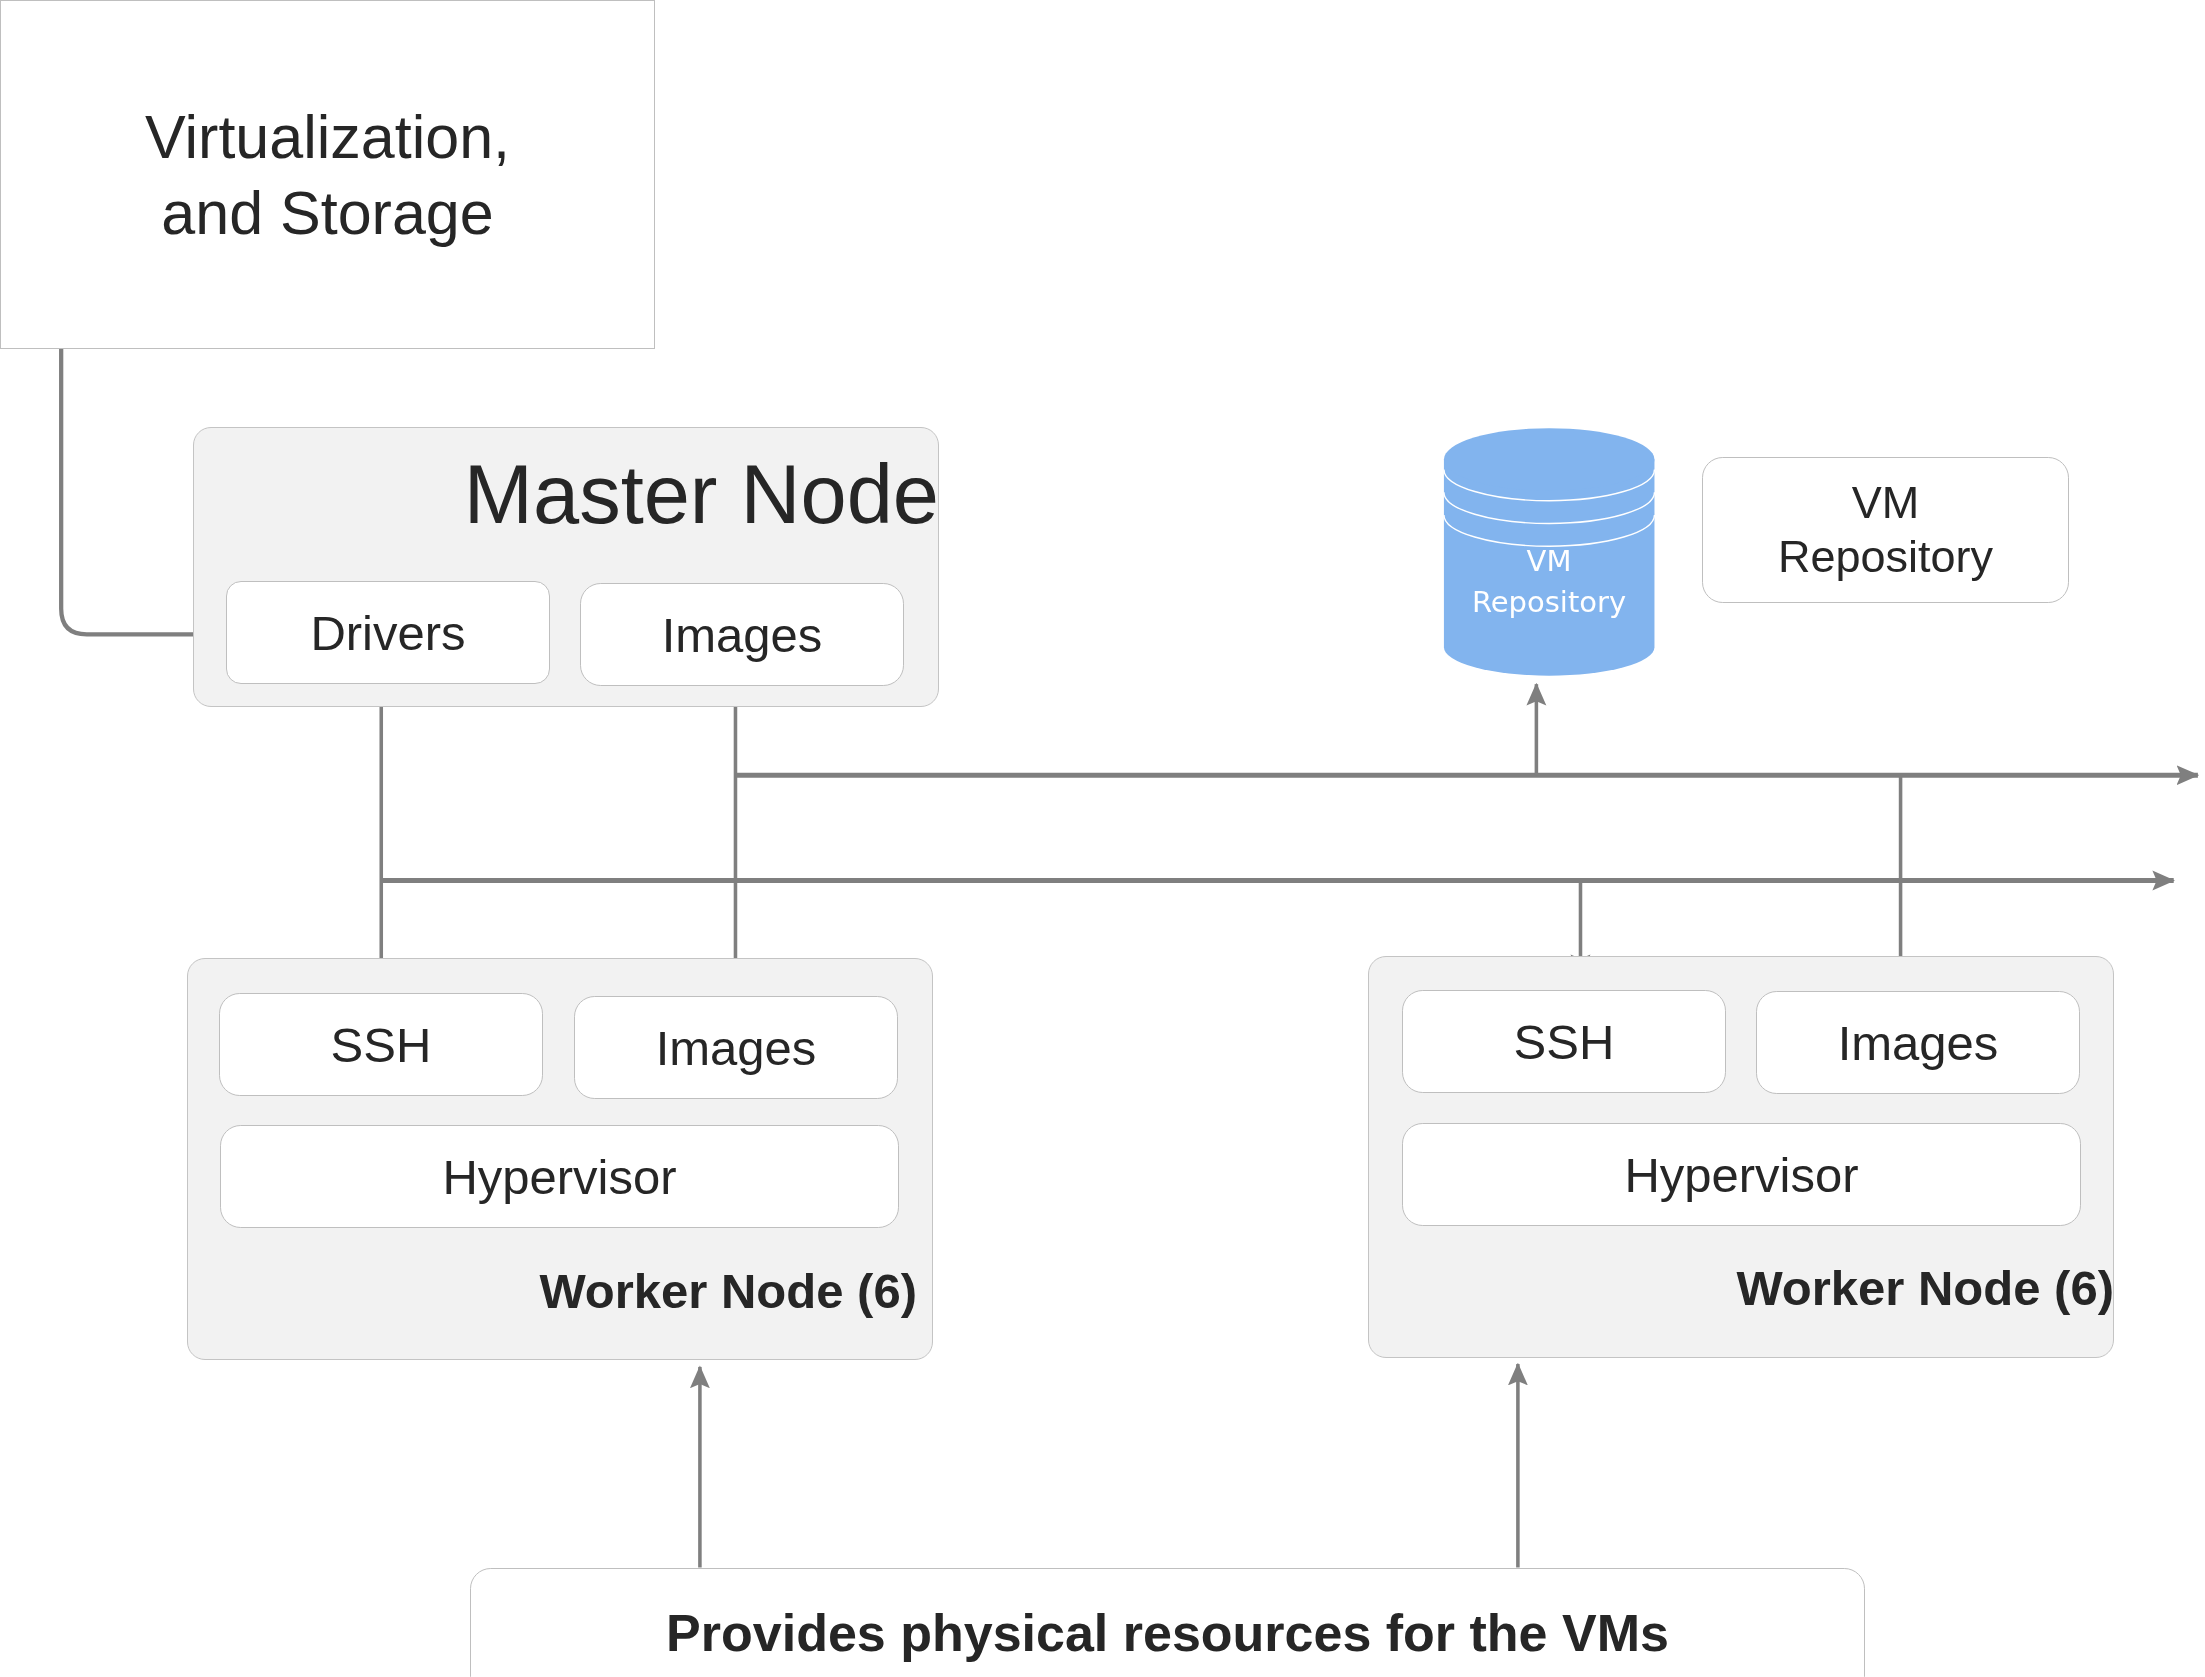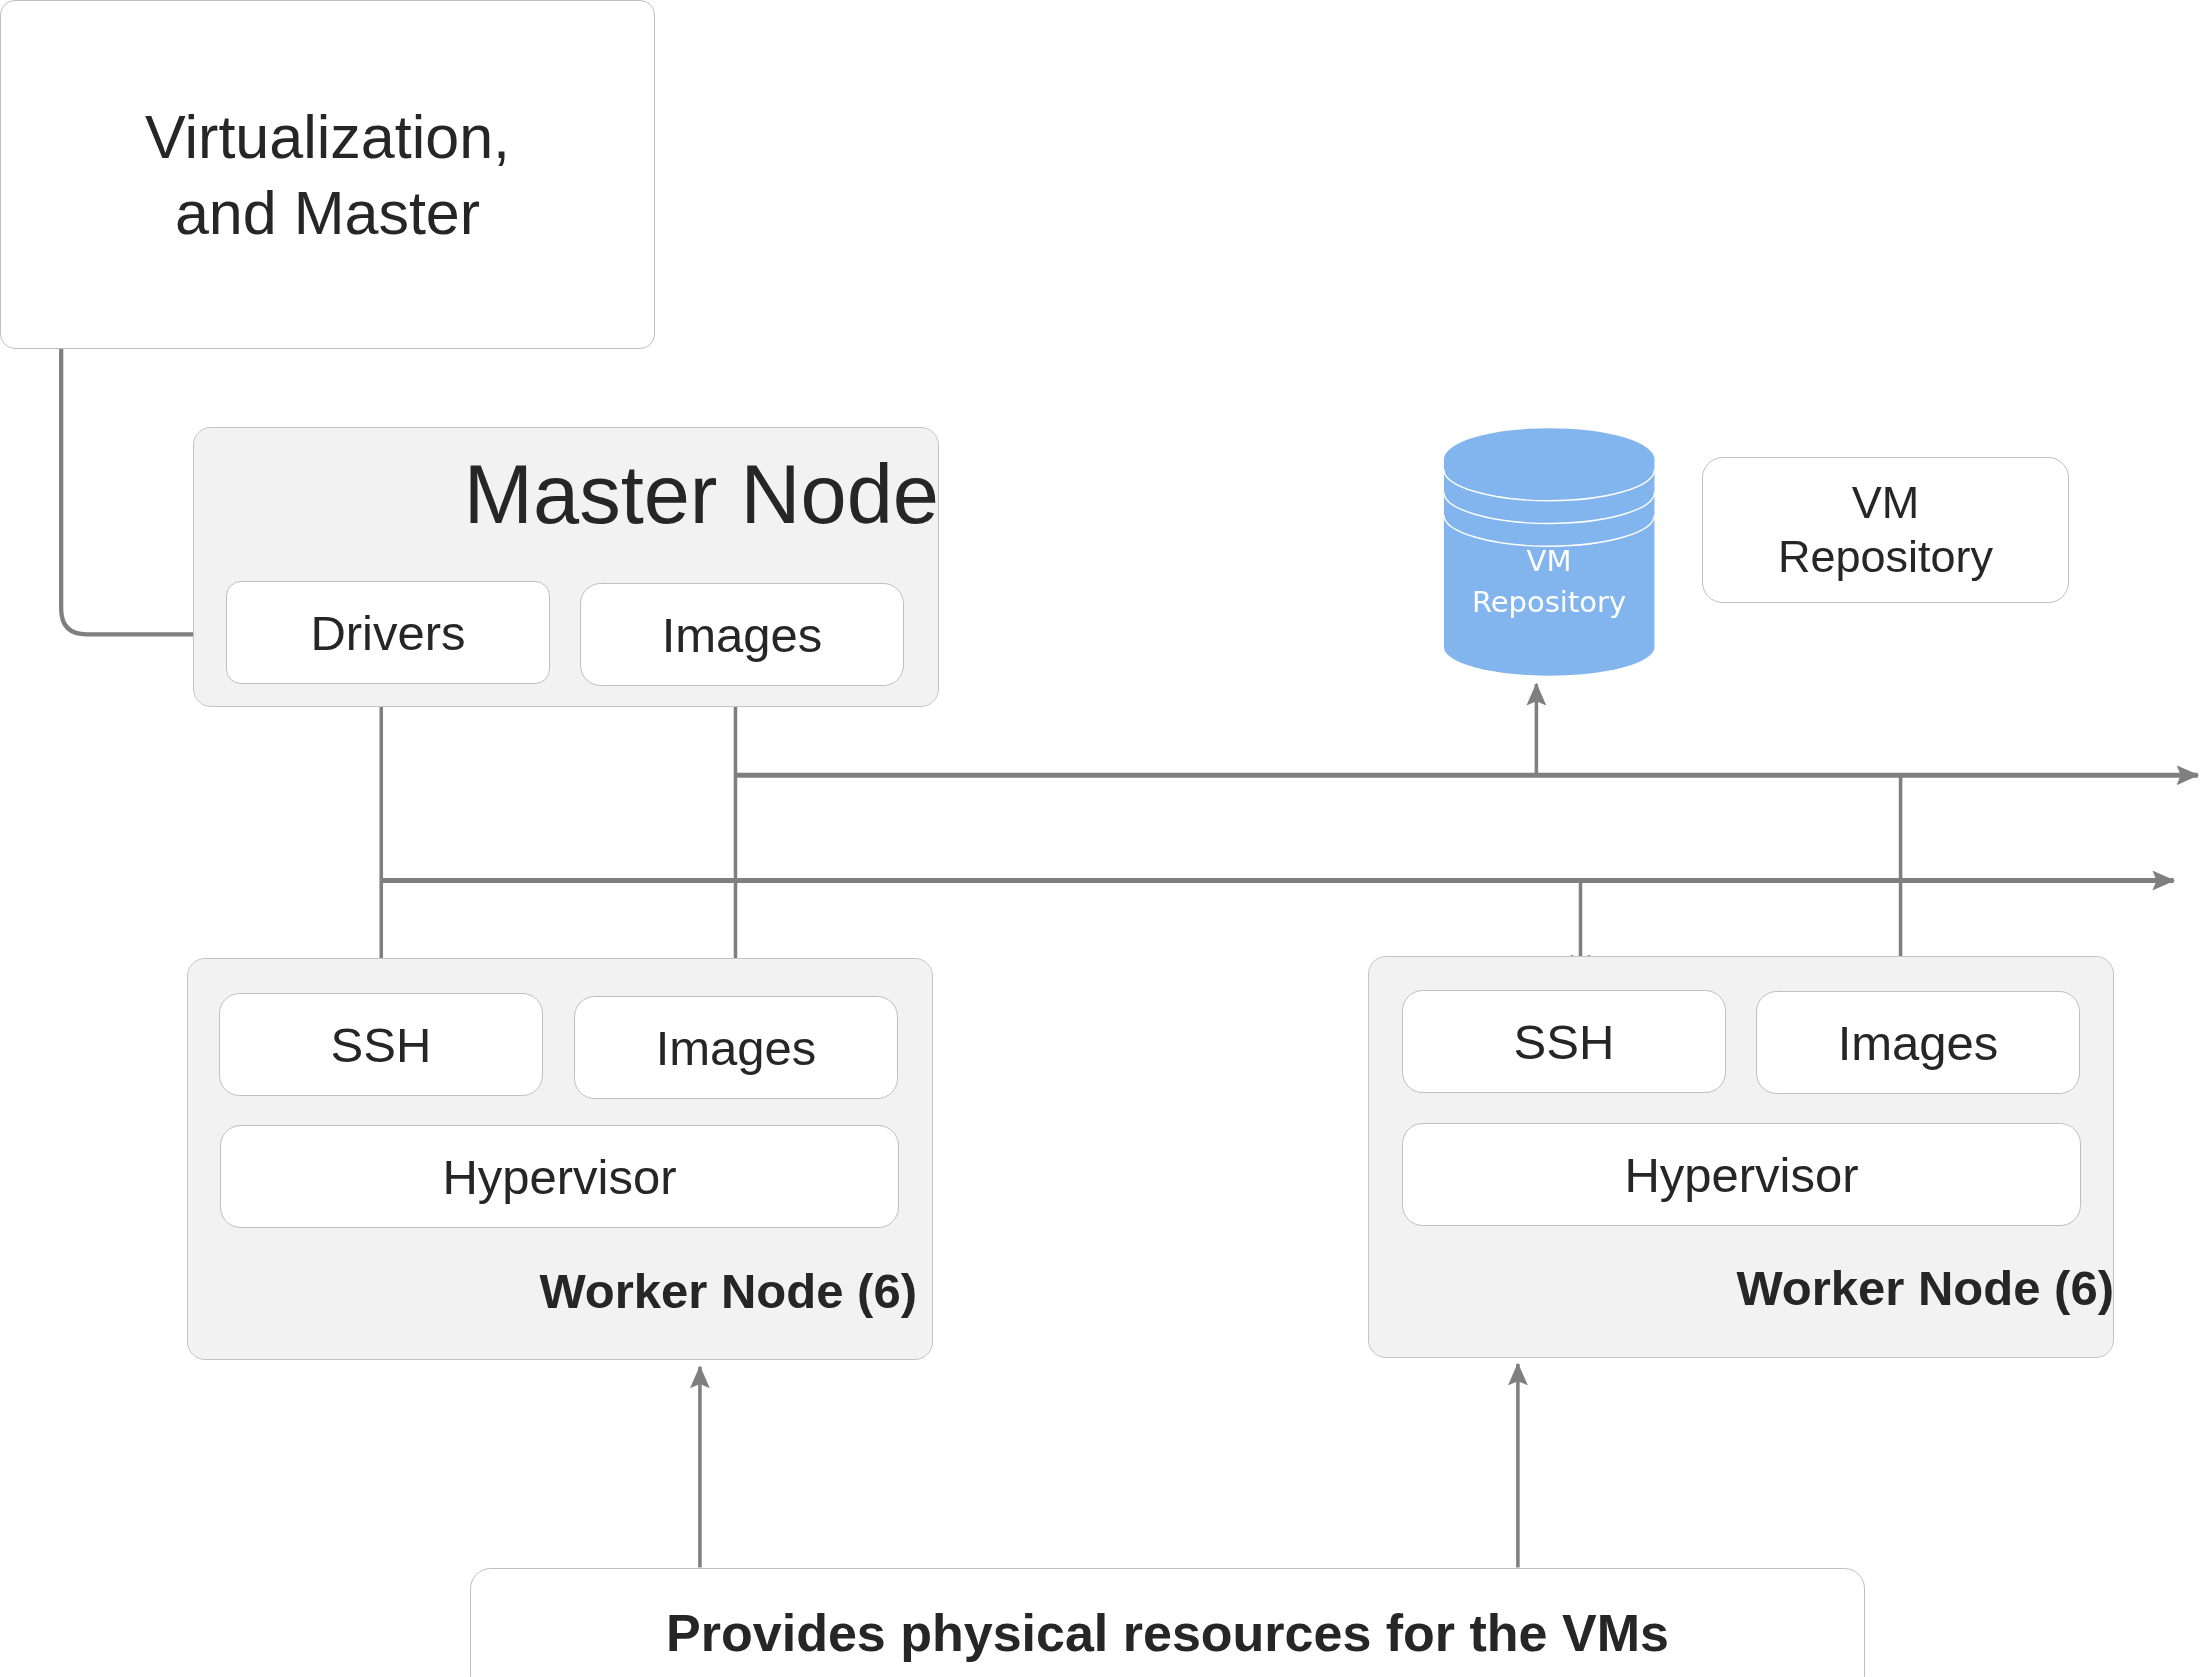--- a/index.html
+++ b/index.html
@@ -1,18 +1,18 @@
 <!DOCTYPE html>
 <html style="font-size:9.7px"><head>
 <meta charset="utf-8">
 <style>
   html, body { margin: 0; padding: 0; background: #ffffff; }
   body { width: 2205px; height: 1677px; overflow: hidden; position: relative; font-family: "Liberation Sans", sans-serif; }
   #canvas { position: absolute; left: 0; top: 0; width: 2205px; height: 1677px; }
-  .box { position: absolute; box-sizing: border-box; display: flex; align-items: center; justify-content: center; text-align: center; color: #262626; border-radius: 15px; }
+  .box { position: absolute; box-sizing: border-box; display: flex; align-items: center; justify-content: center; text-align: center; color: #262626; }
   .outer { background: #f2f2f2; border: 1.2px solid #c4c4c4; border-radius: 18px; }
   .inner { background: #ffffff; border: 1.2px solid #bfbfbf; border-radius: 20.7px; font-size: 49px; }
   .plain { background: #ffffff; border: 1.2px solid #bfbfbf; }
   .title { position: absolute; left: 0; right: 0; text-align: right; color: #262626; }
   .bold { font-weight: bold; }
   .cyl-label { position: absolute; text-align: center; color: #ffffff; font-family: "DejaVu Sans", sans-serif; font-size: 29px; line-height: 41px; }
 </style>
 </head>
 <body>
 
@@ -51,21 +51,21 @@
     <path d="M1015,323 L1015,455 A74,20 0 0 0 1163,455 L1163,323 Z" fill="#82b4ee"></path>
     <ellipse cx="1089" cy="323" rx="74" ry="22" fill="#82b4ee"></ellipse>
     <path d="M1015,330 A74,22 0 0 0 1163,330" fill="none" stroke="#ffffff" stroke-width="1"></path>
     <path d="M1015,346 A74,22 0 0 0 1163,346" fill="none" stroke="#ffffff" stroke-width="1"></path>
     <path d="M1015,362 A74,22 0 0 0 1163,362" fill="none" stroke="#ffffff" stroke-width="1"></path>
   </g>
 </svg>
 
 <div class="box plain" style="left:0px; top:0px; width:655px; height:349px; flex-direction:column; font-size:61px; line-height:76px;">
   <div>Virtualization,</div>
-  <div>and Master</div>
+  <div>and Storage</div>
 </div>
 
 <div class="box outer" style="left:193px; top:427px; width:746px; height:280px;"></div>
 <div class="title" style="left:193px; width:746px; top:449px; font-size:83px; line-height:91px;">Master Node</div>
 <div class="box inner" style="left:226px; top:581px; width:324px; height:103px;border-radius:15px;">Drivers</div>
 <div class="box inner" style="left:580px; top:583px; width:324px; height:103px;">Images</div>
 
 <div class="cyl-label" style="left:1444px; top:541px; width:210px;">
   <div>VM</div>
   <div>Repository</div>

